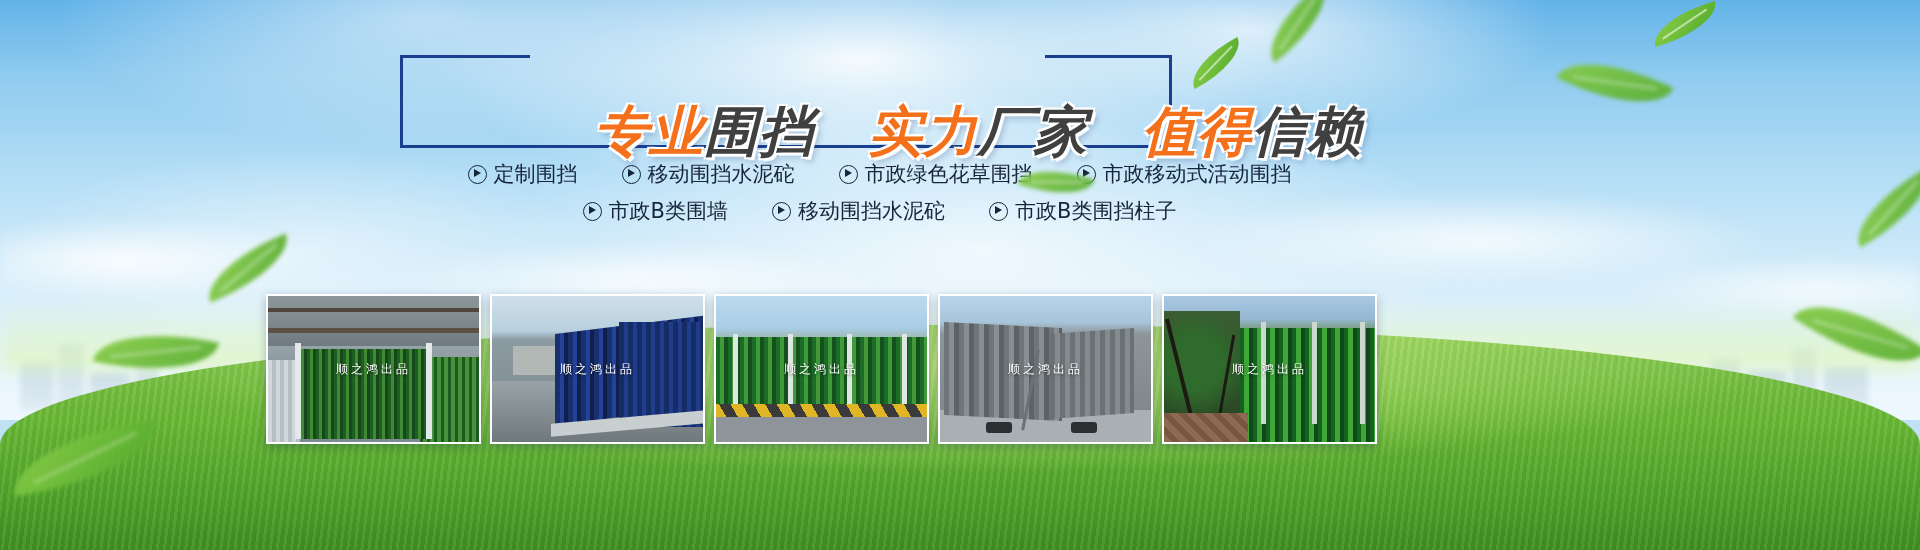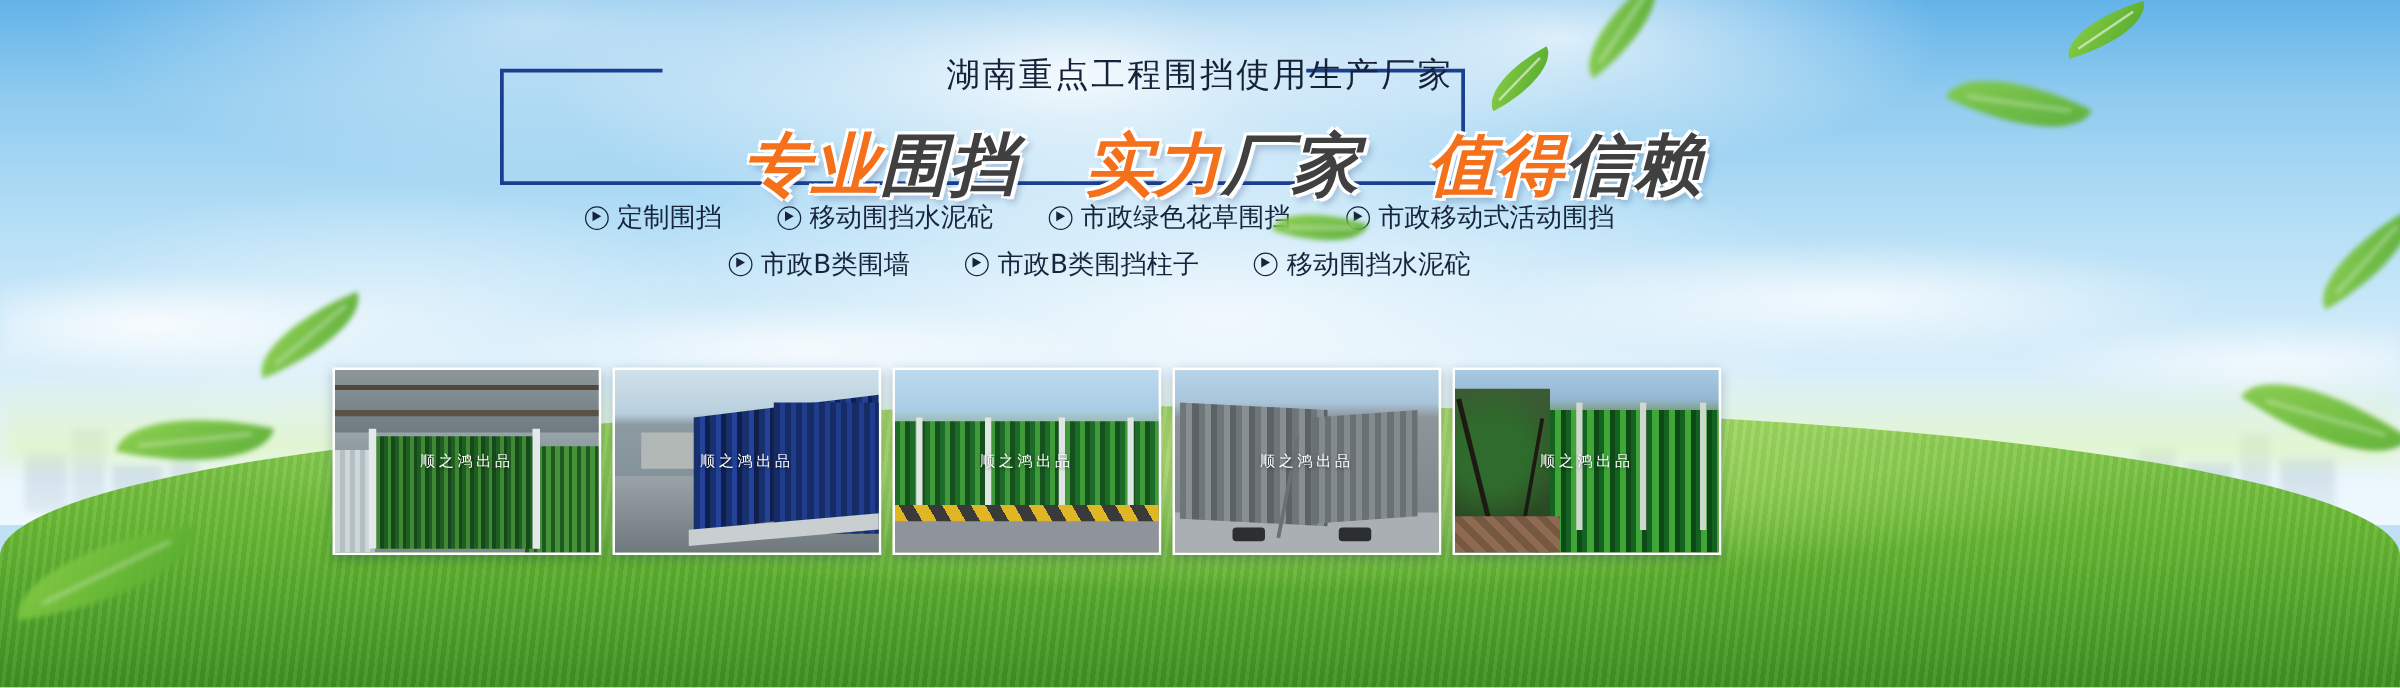--- a/index.html
+++ b/index.html
@@ -201,21 +201,20 @@
 
   <div class="grasshaze"></div>
   <div class="grass"></div>
 
   <div class="header">
 
     <div class="frame"></div>
     <div class="seg l"></div>
     <div class="seg r"></div>
 
-    <div class="subtitle">湖南重点工程围挡使用生产厂家</div>
 
     <div class="headline">
       <span class="hl-o">专业</span><span class="hl-b">围挡</span><span class="hl-sp"></span><span class="hl-o">实力</span><span class="hl-b">厂家</span><span class="hl-sp"></span><span class="hl-o">值得</span><span class="hl-b">信赖</span>
     </div>
 
     <div class="feats">
       <div class="featrow r1">
         <div class="feat">
           <span class="play"></span>
           <span>定制围挡</span>
@@ -233,25 +232,25 @@
           <span>市政移动式活动围挡</span>
         </div>
       </div>
       <div class="featrow r2">
         <div class="feat">
           <span class="play"></span>
           <span>市政B类围墙</span>
         </div>
         <div class="feat">
           <span class="play"></span>
+          <span>移动围挡水泥砣</span>
+        </div>
+        <div class="feat">
+          <span class="play"></span>
           <span>市政B类围挡柱子</span>
-        </div>
-        <div class="feat">
-          <span class="play"></span>
-          <span>移动围挡水泥砣</span>
         </div>
       </div>
     </div>
   </div>
 
   <div class="strip">
 
     <div class="thumb t1">
       <div class="roof"></div>
       <div class="beam2"></div>

